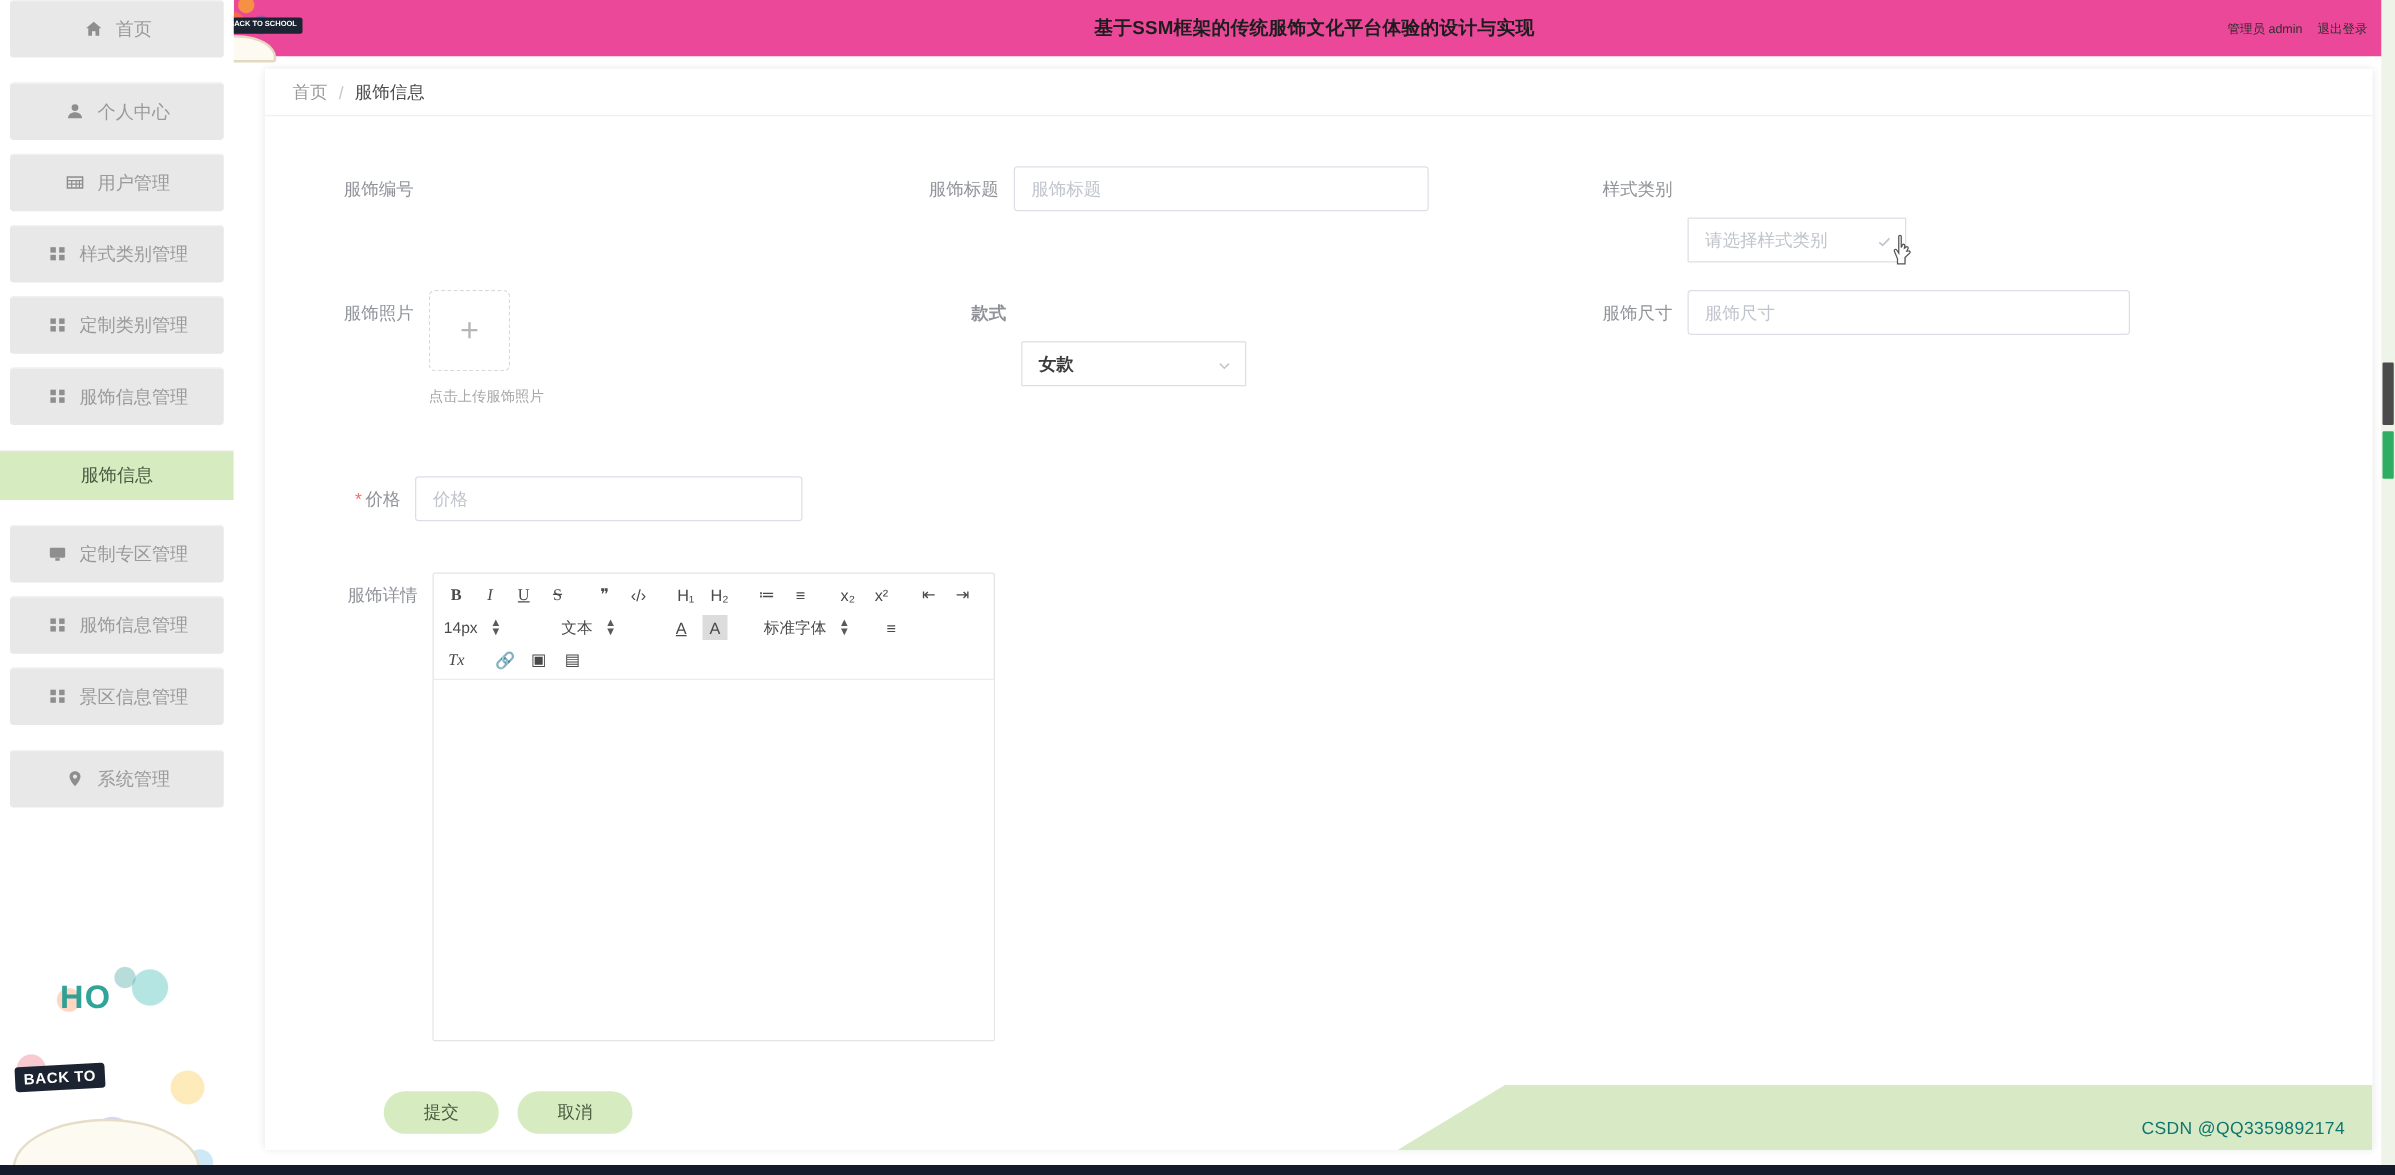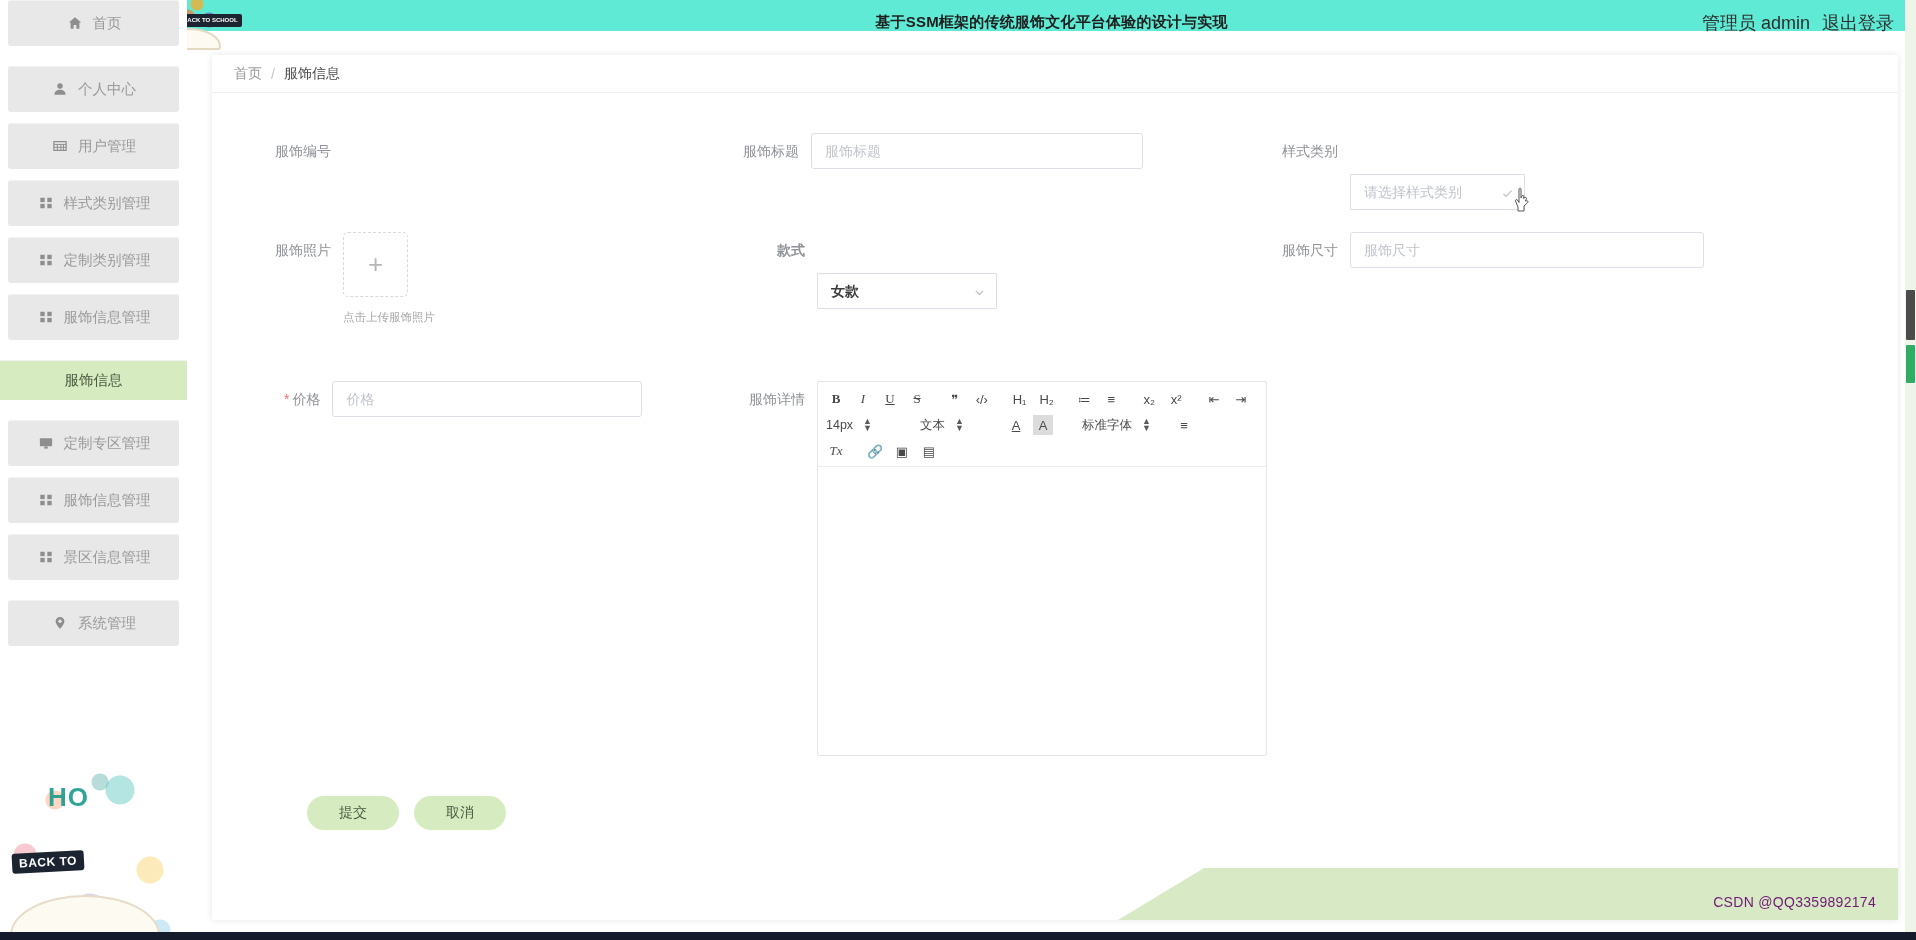--- a/index.html
+++ b/index.html
@@ -64,22 +64,22 @@
   }
   .nav-item.sub {
     background: #d6ecc0; color: #4b5a42; margin: 0 0 11px 0;
     border-radius: 0; height: 40px; justify-content: center;
     font-size: 14.5px;
   }
   .nav-spacer { height: 9px; }
 
   
   .header {
-    position: absolute; left: 187px; top: 0; right: 0; height: 31px;
-    background: #5eead4; z-index: 4;
+    position: absolute; left: 187px; top: 0; right: 0; height: 45px;
+    background: #ec4899; z-index: 4;
   }
   .logo {
     position: absolute; left: -36px; top: -6px; width: 76px; height: 64px;
     background:
       radial-gradient(circle at 20px 14px, rgba(232,70,110,.75) 0 7px, transparent 8px),
       radial-gradient(circle at 46px 10px, rgba(250,170,40,.75) 0 6px, transparent 7px),
       radial-gradient(circle at 58px 26px, rgba(110,90,190,.7) 0 7px, transparent 8px),
       radial-gradient(circle at 10px 30px, rgba(40,170,165,.75) 0 6px, transparent 7px),
       radial-gradient(circle at 36px 24px, rgba(245,120,50,.7) 0 8px, transparent 9px);
   }
@@ -95,21 +95,21 @@
   }
   .header-title {
     position: absolute; left: 0; right: 0; top: 0; height: 45px;
     display: flex; align-items: center; justify-content: center;
     font: bold 15px "Liberation Sans", sans-serif; color: #1d1d1d;
     letter-spacing: .2px; pointer-events: none;
   }
   .header-right {
     position: absolute; right: 22px; top: 0; height: 45px;
     display: flex; align-items: center; gap: 12px;
-    font-size: 18px; color: #2f2f2f;
+    font-size: 10px; color: #2f2f2f;
   }
   .header-right .logout { cursor: pointer; }
 
   
   .main {
     position: absolute; left: 212px; top: 55px; right: 18px; bottom: 20px;
     background: #ffffff;
     box-shadow: 0 0 7px rgba(0,0,0,.10);
     overflow: hidden;
   }
@@ -194,21 +194,21 @@
     position: absolute; left: 0; right: 0; bottom: 0; height: 78px;
     overflow: hidden; pointer-events: none;
   }
   .footer-band .wedge {
     position: absolute; right: 0; bottom: 0; width: 780px; height: 52px;
     background: #d8e9c6;
     clip-path: polygon(86px 0, 100% 0, 100% 100%, 0 100%);
   }
   .watermark {
     position: absolute; right: 22px; bottom: 10px;
-    font-size: 14px; color: #701a75; letter-spacing: .3px;
+    font-size: 14px; color: #0f766e; letter-spacing: .3px;
   }
 
   .bottom-strip {
     position: absolute; left: 0; right: 0; bottom: 0; height: 8px;
     background: #141b2a; z-index: 9;
   }
 
   
   .scrollbar {
     position: absolute; right: 0; top: 0; width: 11px; height: 940px;
@@ -411,21 +411,21 @@
               </svg>
             </span>
           </div>
         </div>
         <div class="fld" style="padding-left:82px;">
           <div class="fld-label" style="width:84px;">服饰尺寸</div>
           <input class="inp" style="width: 354px;" placeholder="服饰尺寸">
         </div>
       </div>
 
-      <div class="grid-row" style="margin-top:56px;">
+      <div class="grid-row" style="margin-top:56px;flex-direction:column;">
         <div class="fld" style="width:430px;padding-left:47px;">
           <div class="fld-label" style="width:84px;">
             <span class="req">*</span><span>价格</span>
           </div>
           <input class="inp" style="width: 358px;" placeholder="价格">
         </div>
 
         <div class="fld" style="padding-left:50px;">
           <div class="fld-label" style="width:84px;">服饰详情</div>
           <div class="editor-wrap" style="width:450px;">

